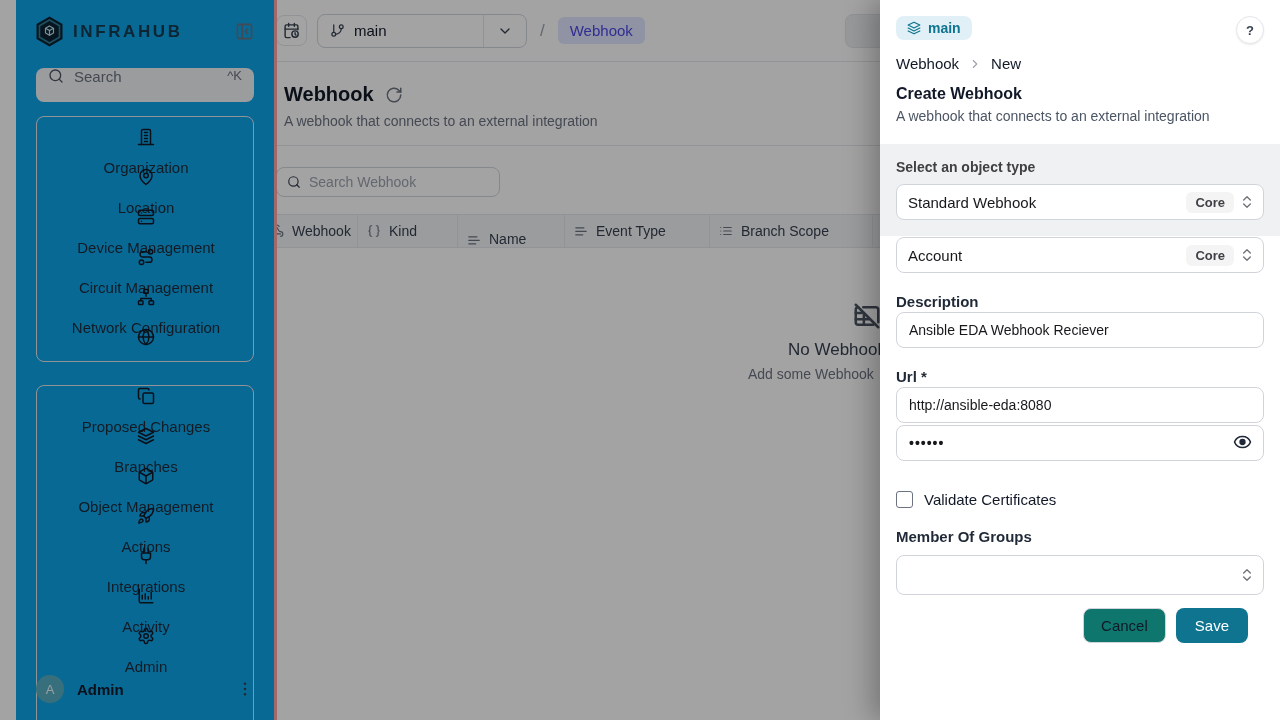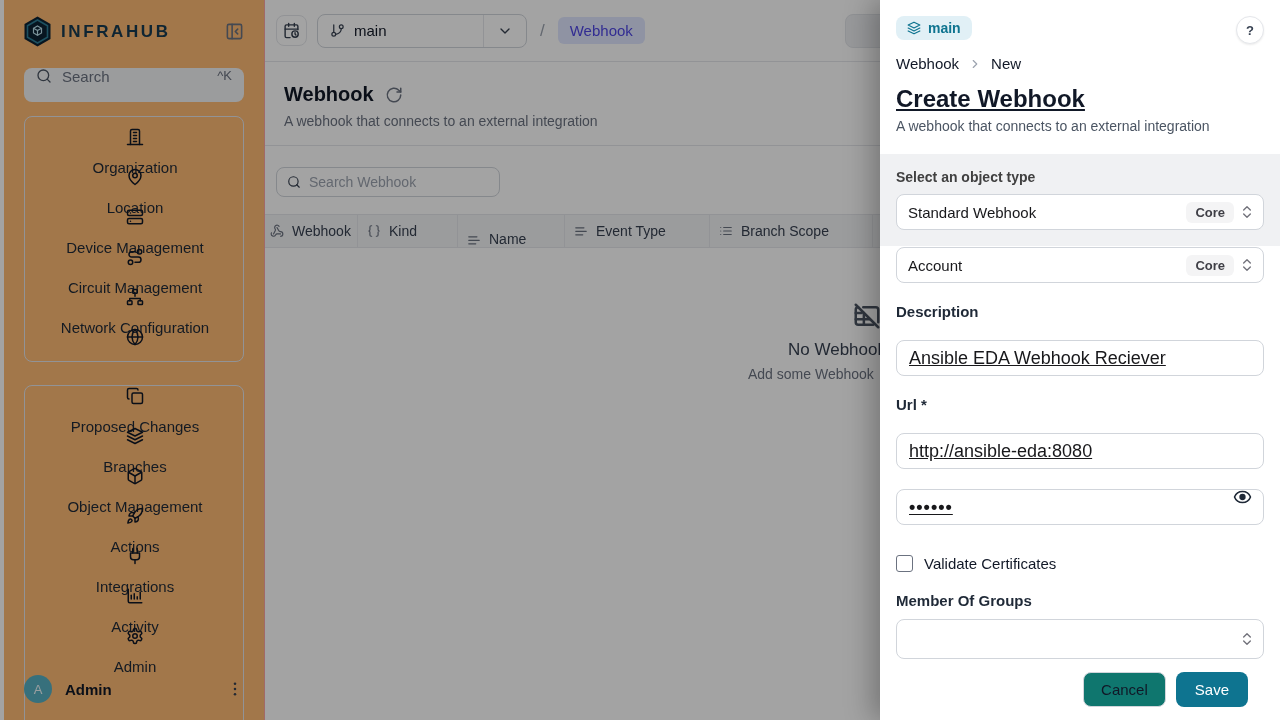--- a/index.html
+++ b/index.html
@@ -3,22 +3,22 @@
 <meta charset="utf-8">
 <style>
   * { margin:0; padding:0; box-sizing:border-box; }
   html,body { width:1280px; height:720px; overflow:hidden; background:#fff;
     font-family:"Liberation Sans", sans-serif; position:relative; }
 
   .ic { display:inline-flex; flex:0 0 auto; }
   .ic svg { width:100%; height:100%; display:block; }
 
   
-  .sidebar { position:absolute; left:4px; top:0; width:261px; height:720px;
-    background:#fdba74; border-right:1px solid #fca5a5; z-index:10; }
+  .sidebar { position:absolute; left:16px; top:0; width:261px; height:720px;
+    background:#0ea5e9; border-right:3px solid #fca5a5; z-index:10; }
   .logo-row { display:flex; align-items:center; padding:16px 20px 0 20px; }
   .logo-hex { width:27px; height:31px; }
   .logo-text { margin-left:10px; font-size:17px; font-weight:800;
     letter-spacing:2.6px; color:#173a50; }
   .collapse-btn { margin-left:auto; width:19px; height:19px; color:#6b7280; cursor:pointer; }
   .search-box { margin:21px 20px 0; height:34px; background:#f3f4f6; border-radius:8px;
     display:flex; align-items:flex-start; padding:0 12px; color:#6b7280; cursor:pointer; }
   .search-box .ic { width:16px; height:16px; color:#4b5563; }
   .search-ph { margin-left:10px; font-size:15px; }
   .kbd { margin-left:auto; font-size:13px; color:#6b7280; }
@@ -88,37 +88,37 @@
     color:#0e7490; font-size:14px; font-weight:600; padding:4px 11px; border-radius:8px; }
   .pill .ic { width:14px; height:14px; }
   .help-btn { position:absolute; top:16px; right:16px; width:28px; height:28px;
     border-radius:50%; border:1px solid #e5e7eb; background:#fff; cursor:pointer;
     box-shadow:0 1px 2px rgba(0,0,0,.08); display:flex; align-items:center;
     justify-content:center; font-size:13px; font-weight:700; color:#374151; }
   .panel-crumbs { margin-top:15px; display:flex; align-items:center; gap:9px;
     font-size:15px; color:#111827; }
   .panel-crumbs .ic { width:14px; height:14px; color:#9ca3af; }
   .crumb-link { cursor:pointer; }
-  .panel-title { margin-top:13px; font-size:24px; font-weight:700; color:#111827;text-decoration:underline; }
+  .panel-title { margin-top:13px; font-size:16px; font-weight:700; color:#111827; }
   .panel-sub { margin-top:5px; font-size:14px; color:#4b5563; }
   .band { margin-top:20px; background:#f0f1f3; padding:15px 16px 16px; }
   .band-label { font-size:14px; font-weight:600; color:#404040; }
   .select { height:36px; background:#fff; border:1px solid #d1d5db; border-radius:8px;
     display:flex; align-items:center; padding:0 8px 0 11px; cursor:pointer; }
   .band .select { margin-top:9px; }
   .select-value { flex:1; font-size:15px; color:#18181b; }
   .badge { background:#f4f4f5; color:#3f3f46; font-size:13px; font-weight:600;
     padding:3px 9px; border-radius:6px; margin-right:5px; }
   .select .ud { width:16px; height:16px; color:#71717a; }
   .form { padding:0 16px; }
   .account-select { margin-top:1px; }
   .f-label { margin-top:20px; font-size:15px; font-weight:600; color:#1f2937; }
-  .text-input { margin-top:20px; width:100%; height:36px; border:1px solid #d1d5db;
-    border-radius:8px; padding:0 12px; font-size:18px; color:#18181b;
-    font-family:inherit; outline:none;text-decoration:underline; }
+  .text-input { margin-top:2px; width:100%; height:36px; border:1px solid #d1d5db;
+    border-radius:8px; padding:0 12px; font-size:14px; color:#18181b;
+    font-family:inherit; outline:none; }
   .pw-wrap { position:relative; }
   .pw-wrap .text-input { padding-right:40px; font-weight:700; letter-spacing:1px; }
   .eye { position:absolute; right:12px; top:50%; transform:translateY(-50%);
     width:19px; height:19px; color:#1f2937; cursor:pointer; }
   .check-row { margin-top:30px; display:flex; align-items:center; gap:11px; }
   .checkbox { width:17px; height:17px; border:1.5px solid #6b7280; border-radius:3px;
     background:#fff; cursor:pointer; }
   .check-label { font-size:15px; color:#111827; }
   .groups-select { margin-top:10px; height:40px; }
   .footer { display:flex; justify-content:flex-end; gap:10px; padding:13px 16px 0; }

